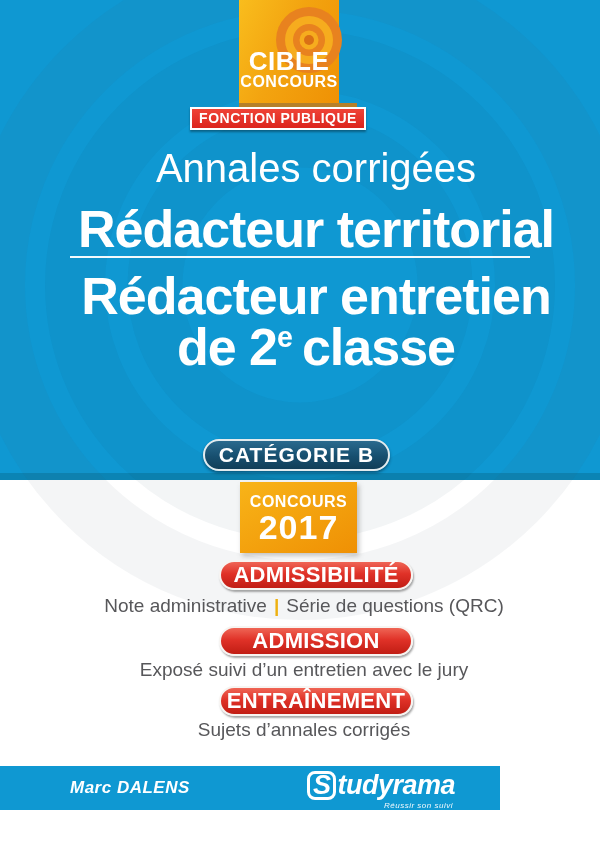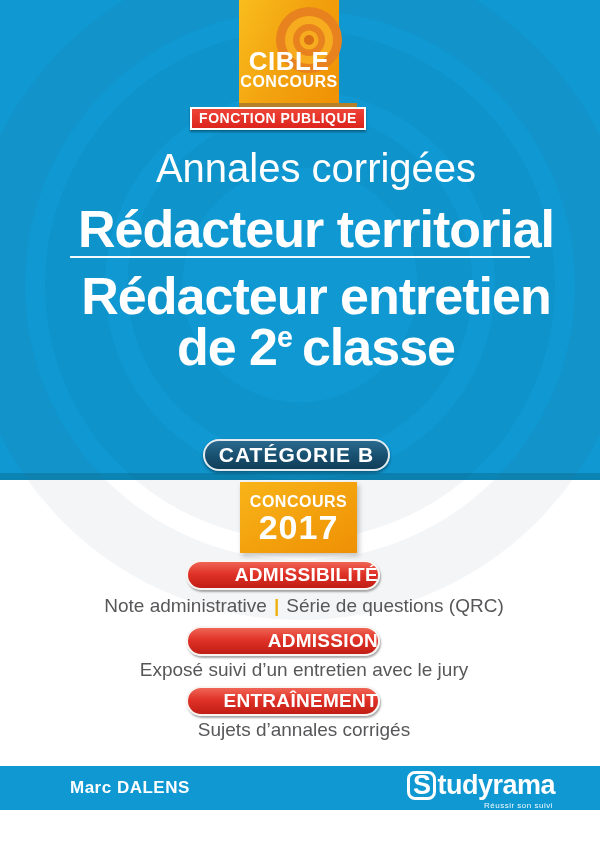--- a/index.html
+++ b/index.html
@@ -51,32 +51,32 @@
   
   .year-box{
     position:absolute;left:240px;top:482px;width:117px;height:71px;
     background:linear-gradient(150deg,#f8b418,#ef9004);
     box-shadow:2px 3px 5px rgba(80,80,80,.35);
     text-align:center;color:#fff;font-weight:bold;
   }
   .year-box .lbl{margin-top:11px;font-size:16px;letter-spacing:.5px;}
   .year-box .yr{font-size:34px;line-height:32px;letter-spacing:1px;}
   .pill{
-    position:absolute;left:186px;width:194px;height:30px;box-sizing:border-box;
+    position:absolute;left:219px;width:194px;height:30px;box-sizing:border-box;
     background:linear-gradient(#ef6555,#e03228 45%,#c11d14);
     border:2px solid #f7f4f1;border-radius:16px;
     box-shadow:1px 2px 2px rgba(110,110,110,.6);
-    text-align:right;line-height:25px;color:#fff;font-weight:bold;font-size:19px;letter-spacing:.3px;
+    text-align:center;line-height:25px;color:#fff;font-weight:bold;font-size:22px;letter-spacing:.3px;
   }
   .p1{top:560px;} .p2{top:626px;} .p3{top:686px;}
   .desc{position:absolute;left:4px;width:100%;text-align:center;color:#57575a;font-size:19px;}
   .d1{top:595px;} .d2{top:659px;} .d3{top:719px;}
   .d1 .sep{color:#eeb111;font-weight:bold;margin:0 7px;}
   
-  .footer-bar{position:absolute;left:0;top:766px;width:600px;height:44px;background:#0f98d2;}
+  .footer-bar{position:absolute;left:0;top:766px;width:500px;height:44px;background:#0f98d2;font-style:italic;}
   .author{position:absolute;left:70px;top:0;line-height:44px;color:#fff;font-weight:bold;
     font-size:17px;letter-spacing:.5px;}
   .publisher{position:absolute;right:45px;top:5px;text-align:right;color:#fff;}
   .wordmark{font-size:27px;font-weight:bold;letter-spacing:-.5px;line-height:27px;}
   .wordmark .s-box{display:inline-block;border:3px solid #fff;border-radius:8px;
     padding:0 3px;margin-right:1px;line-height:23px;}
   .tagline{font-size:8px;letter-spacing:.5px;opacity:.95;margin-top:1px;margin-right:2px;}
 </style>
 </head>
 <body>

